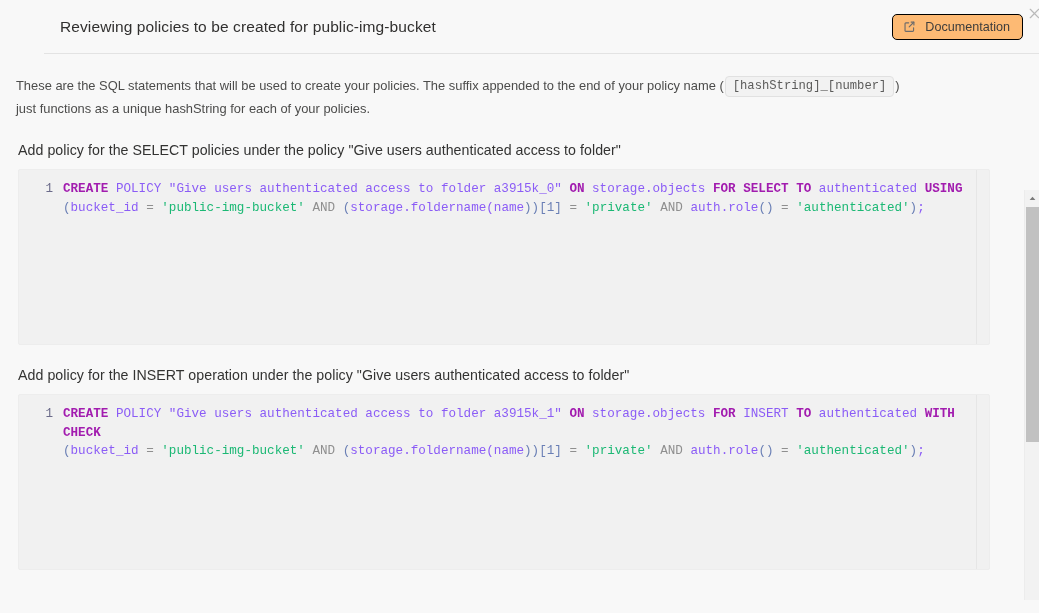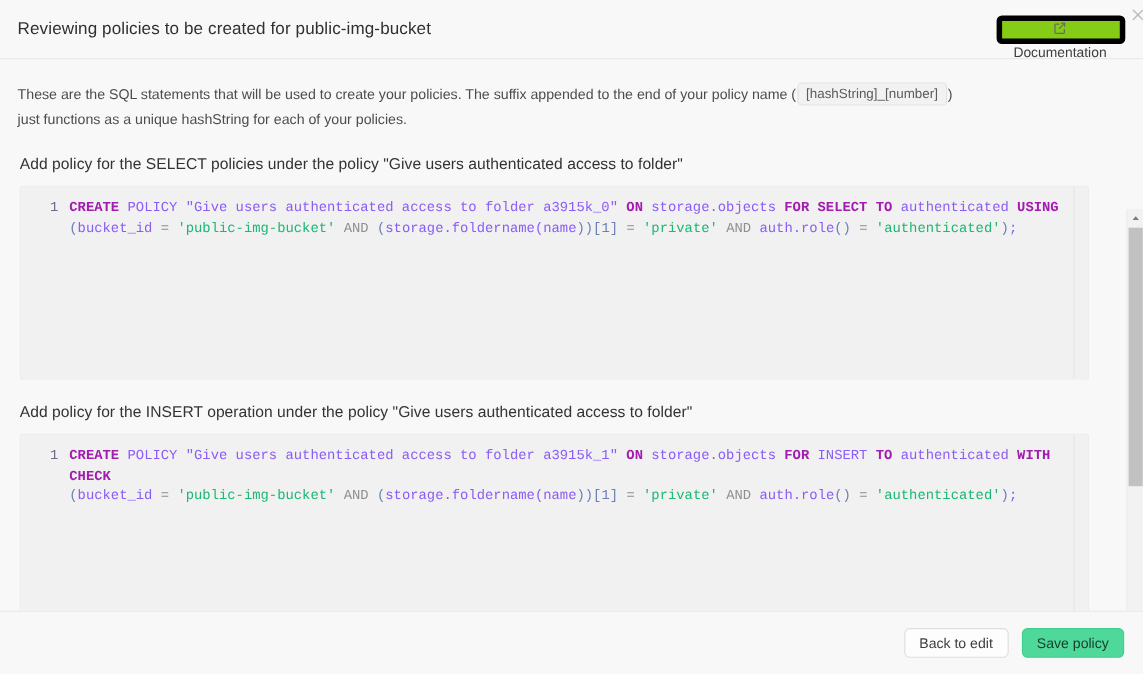--- a/index.html
+++ b/index.html
@@ -20,44 +20,44 @@
 
   
   .header {
     position: relative;
     height: 54px;
     flex: 0 0 54px;
     border-bottom: 1px solid #e3e3e3;
     display: flex; align-items: center;
     padding: 0 16px 0 16px;
     background: #f8f8f8;
+    margin-left: 44px;
   }
   .header-title {
     font-size: 15.5px;
     color: #31302f;
     letter-spacing: 0.1px;
     white-space: nowrap;
   }
   .header-right {
     margin-left: auto;
     display: flex; align-items: center;
     position: relative;
   }
   .doc-btn {
     display: inline-flex; align-items: center; gap: 9px;
     height: 26px;
     padding: 0 12px 0 10px;
-    border: 5px solid #000000;
+    border: 1px solid #000000;
     border-radius: 5px;
-    background: #84cc16;
+    background: #fdba74;
     font-size: 12.6px;
     color: #3d3d3c;
     white-space: nowrap;
     cursor: pointer;
-    flex-direction: column;
   }
   .doc-btn .ext-icon { display: inline-flex; width: 13px; height: 13px; color: #6b6b6b; }
   .close-x {
     position: absolute;
     right: -19px; top: -8px;
     width: 15px; height: 15px;
     color: #b9b9b9;
     cursor: pointer;
     display: inline-flex;
   }
@@ -72,21 +72,21 @@
   }
   .intro {
     font-size: 12.9px;
     line-height: 23px;
     color: #4c4c4b;
     max-width: 990px;
     margin: 0 0 8px 0;
   }
   .inline-code {
     display: inline-block;
-    font-family: Liberation Sans, sans-serif;
+    font-family: Liberation Mono, monospace;
     font-size: 12.2px;
     color: #5b5b5a;
     background: #f2f2f2;
     border: 1px solid #e1e1e1;
     border-radius: 4px;
     padding: 1px 7px;
     margin: 0 1px;
     line-height: 17px;
     vertical-align: 1px;
   }
@@ -265,18 +265,14 @@
         <svg viewBox="0 0 10 10" width="9" height="9" fill="currentColor">
             <path d="M5 3 8.2 6.6H1.8z"></path>
           </svg>
       </div>
       <div class="sb-thumb"></div>
 
     </div>
 
   </div>
 
-  <div class="footer">
-    <button class="btn btn-secondary">Back to edit</button>
-    <button class="btn btn-primary">Save policy</button>
-  </div>
 
 </div>
 
 </body></html>

